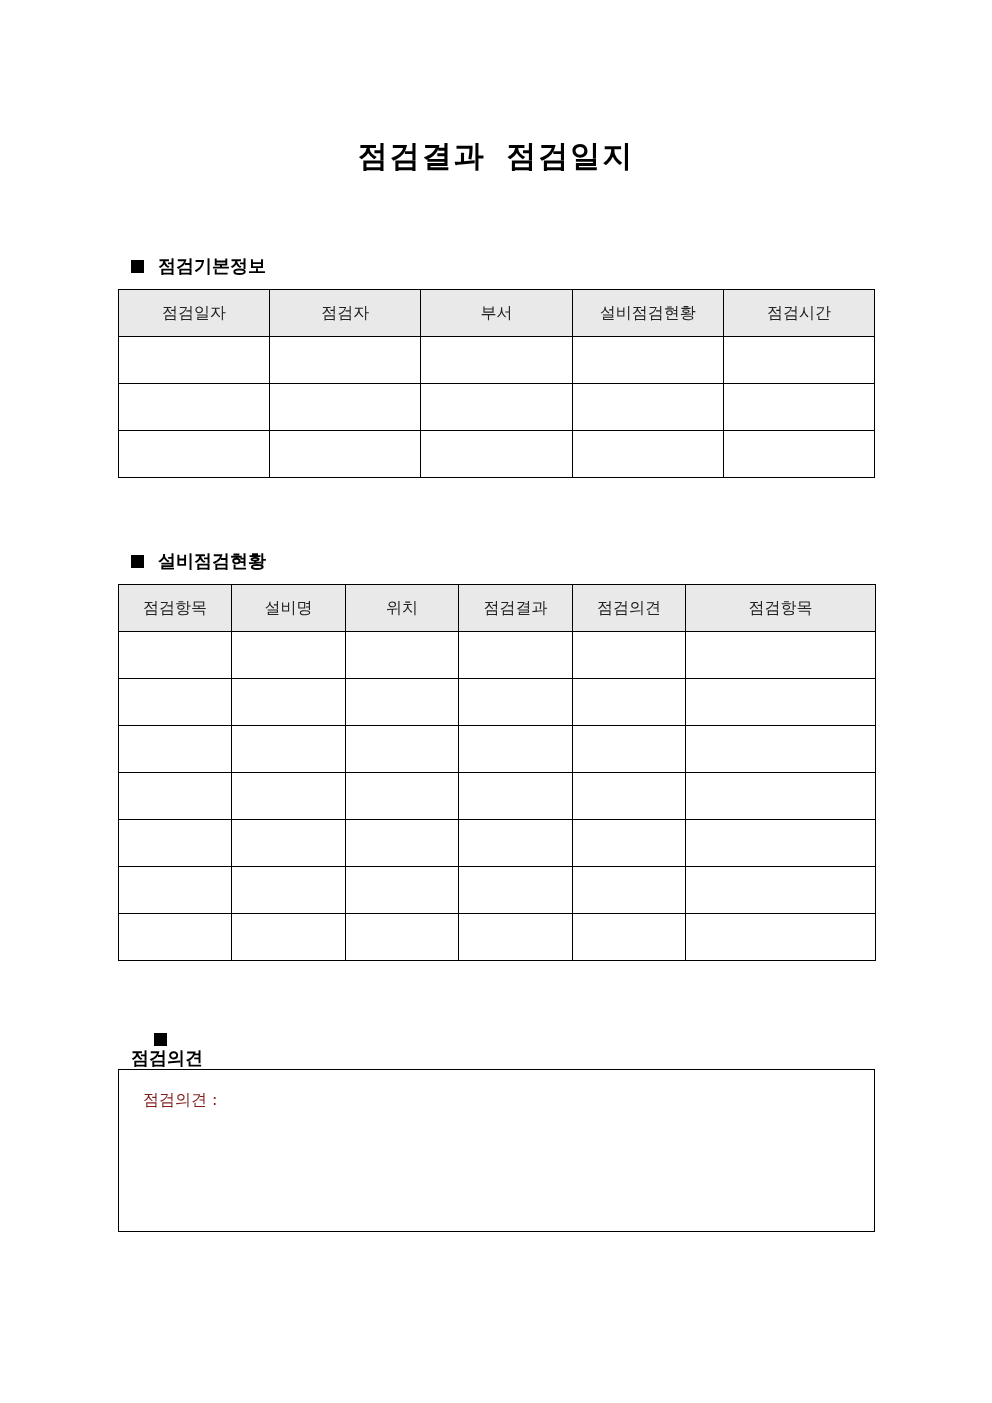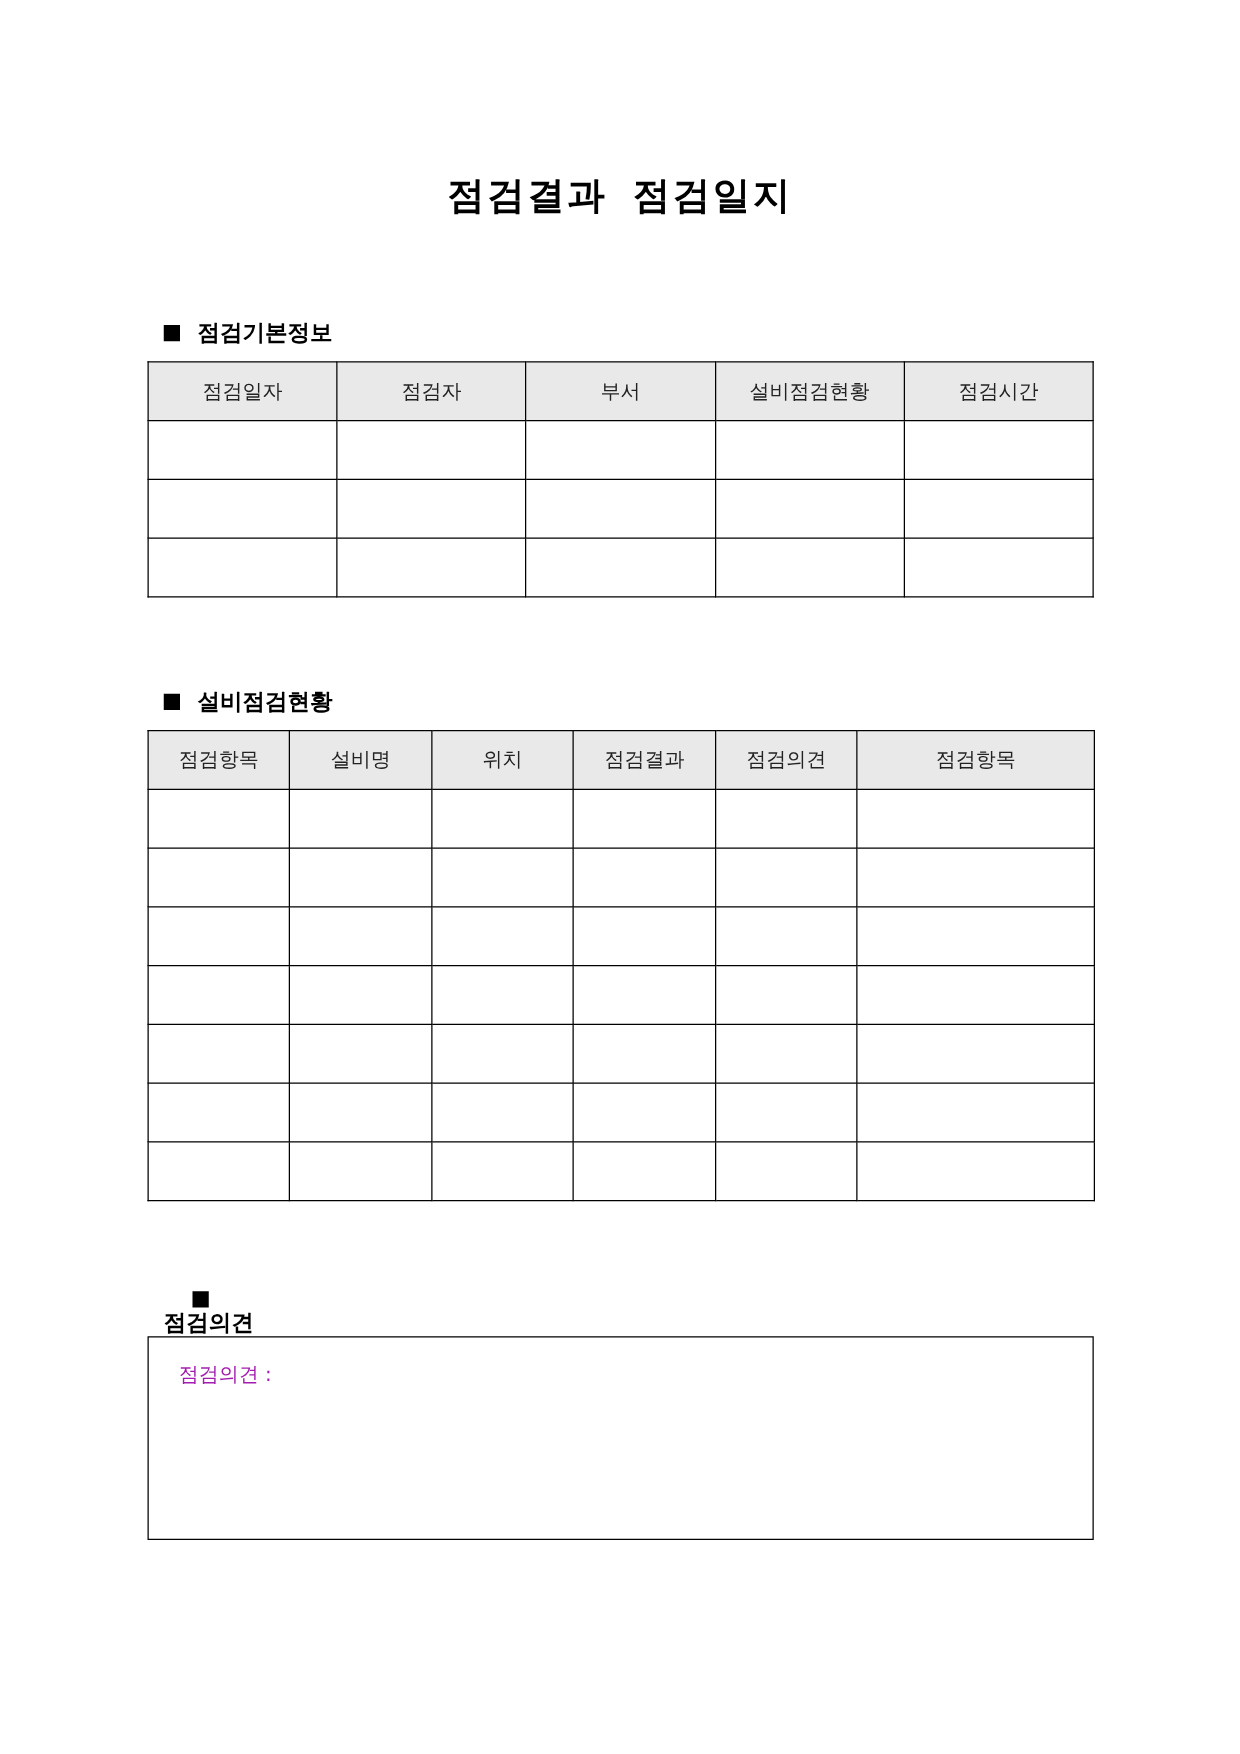--- a/index.html
+++ b/index.html
@@ -85,21 +85,21 @@
       top: 1069px;
       width: 755px;
       height: 161px;
       border: 1px solid #000;
     }
     .opinion-label {
       position: absolute;
       left: 24px;
       top: 20px;
       font-size: 16px;
-      color: #a21caf;
+      color: #7f1d1d;
     }
     .opinion-input {
       position: absolute;
       left: 110px;
       top: 14px;
       right: 16px;
       bottom: 14px;
       border: none;
       outline: none;
       resize: none;

